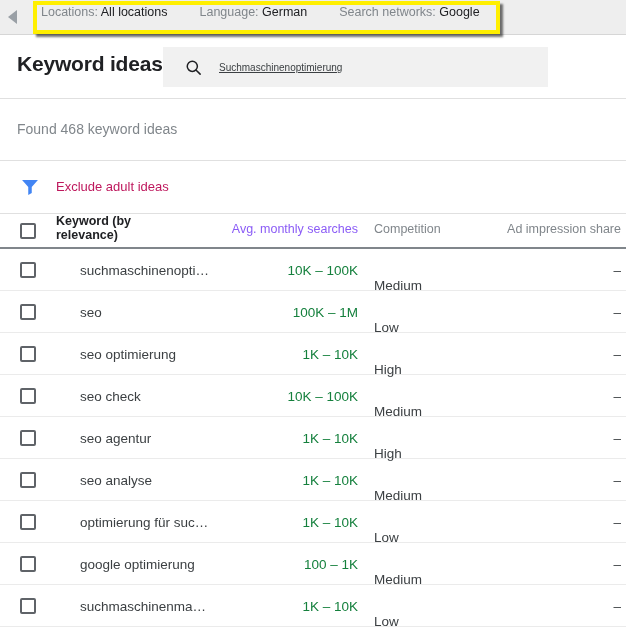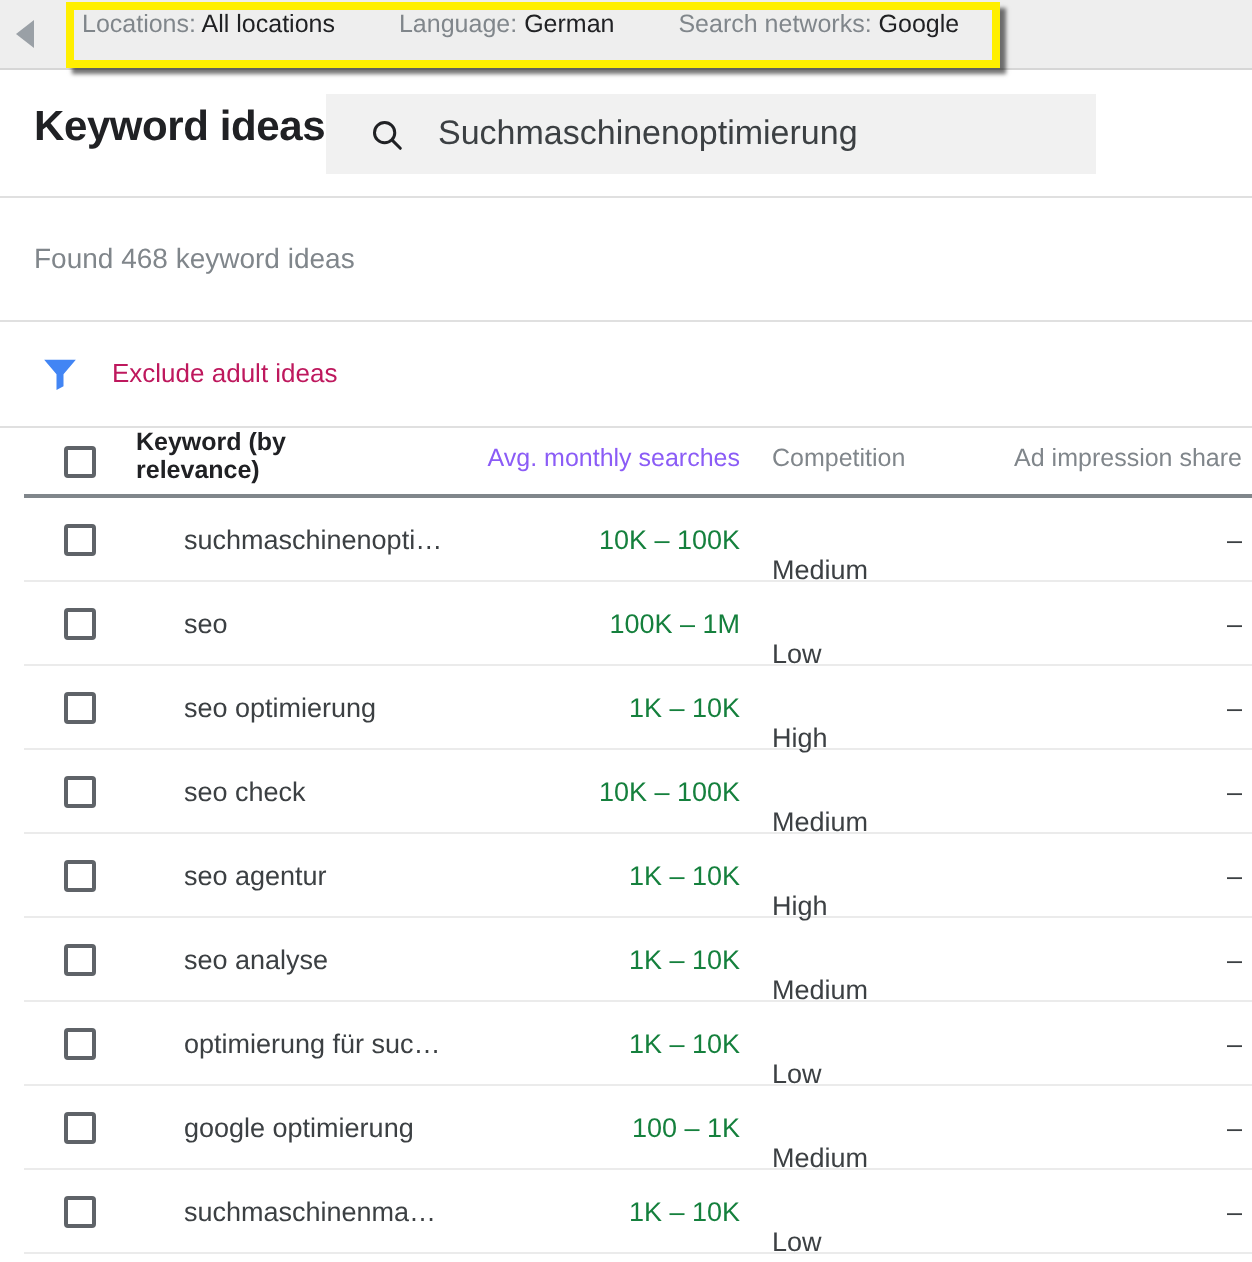--- a/index.html
+++ b/index.html
@@ -92,22 +92,23 @@
   }
   .search-icon {
     margin-left: 21px;
     width: 19px;
     height: 19px;
     flex: none;
     display: block;
   }
   .search-value {
     margin-left: 16px;
-    font-size: 17px;
+    font-size: 10px;
     color: #3c4043;
+    text-decoration: underline;
   }
 
   
   .found-bar {
     position: relative;
     height: 62px;
     border-bottom: 1px solid #e0e0e0;
     box-sizing: border-box;
   }
   .found-text {
@@ -137,21 +138,20 @@
     left: 56px;
     top: 18px;
     font-size: 13px;
     color: #be185d;
     cursor: pointer;
   }
 
   
   .table {
     position: relative;
-    padding-left: 12px;
   }
   .thead {
     position: relative;
     height: 33px;
     border-bottom: 2px solid #80868b;
   }
   .row {
     position: relative;
     height: 41px;
     border-bottom: 1px solid #ebebeb;

